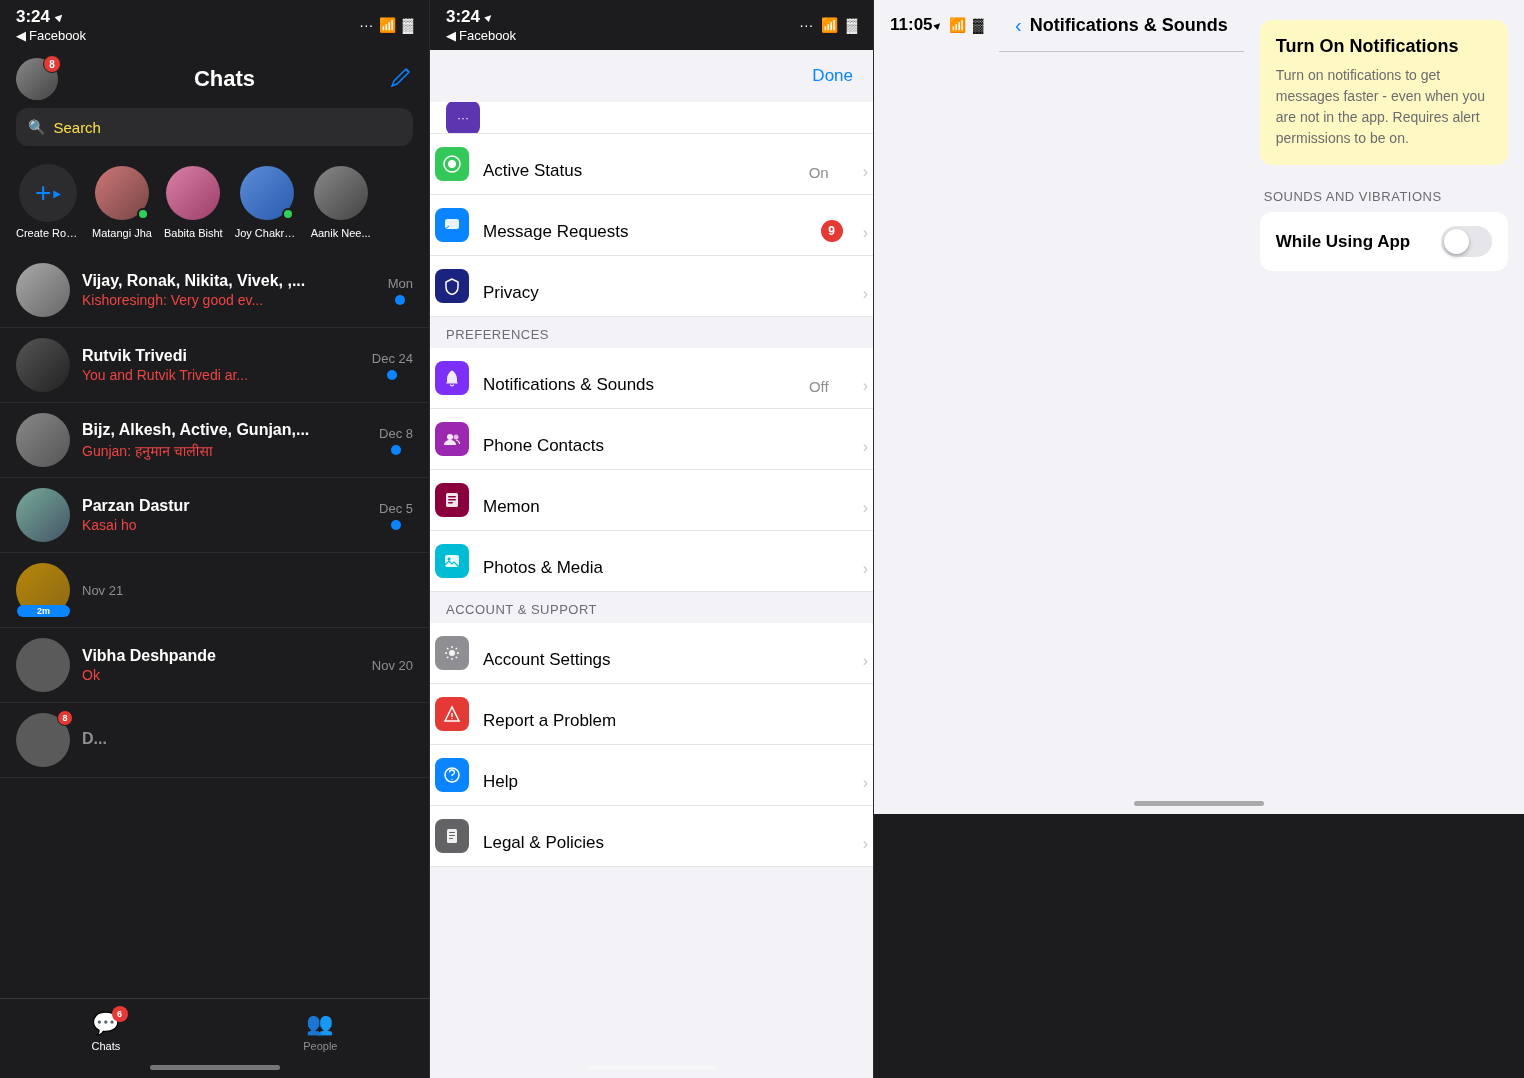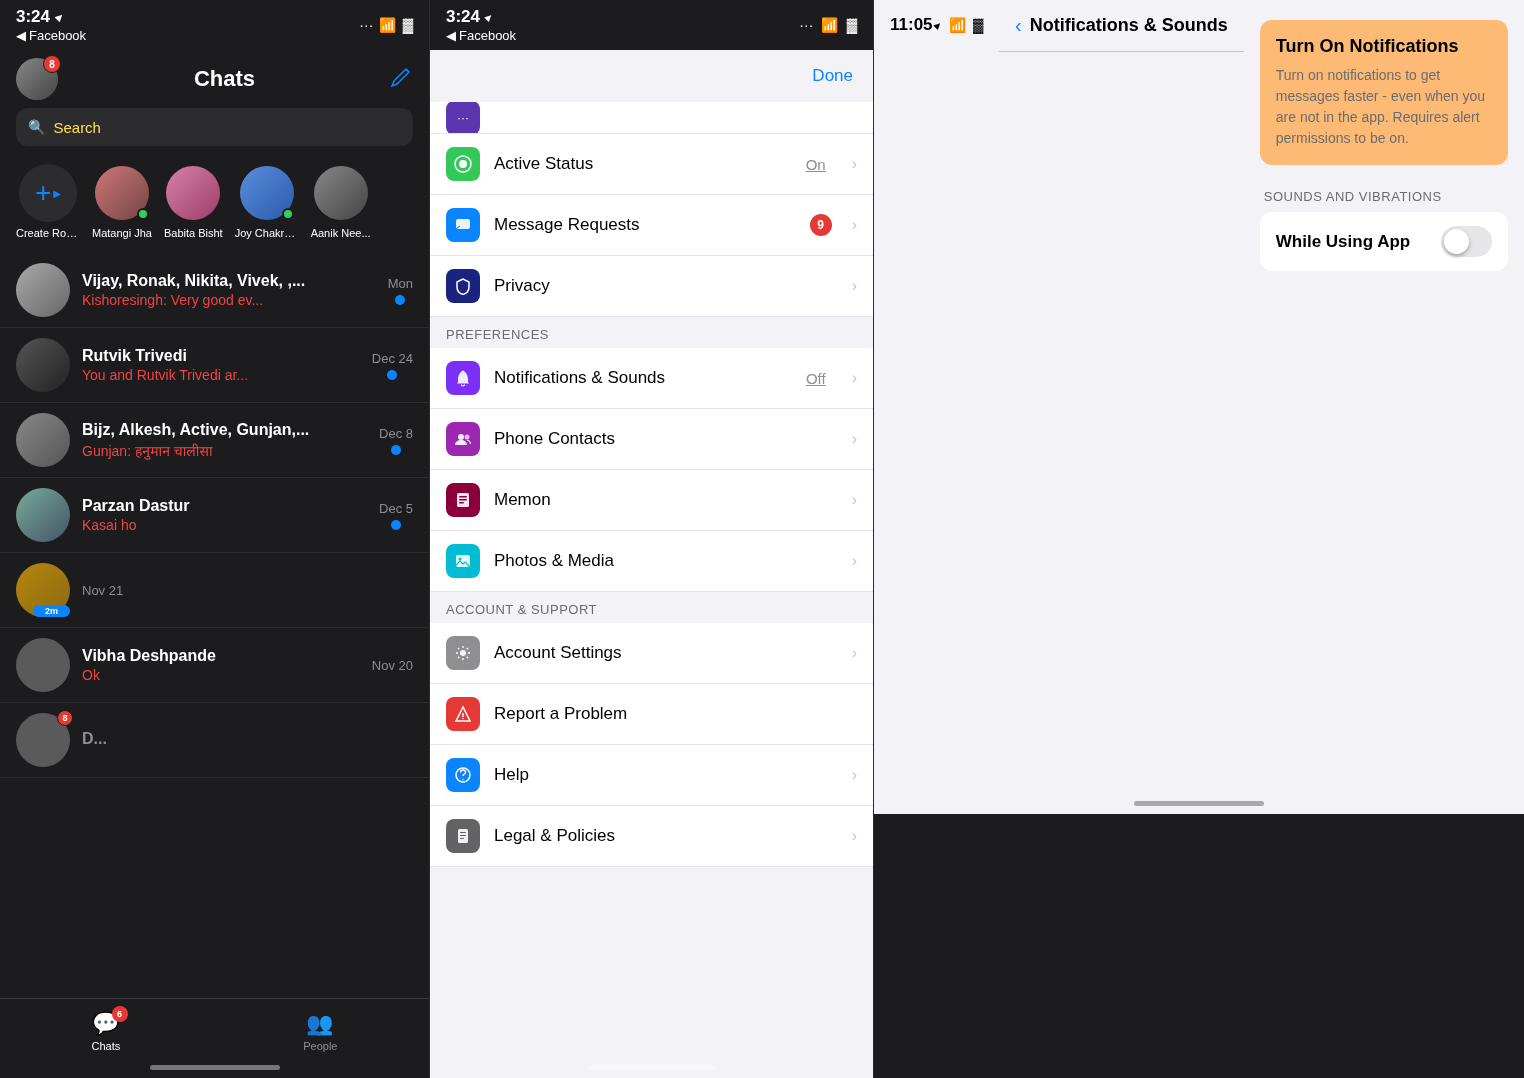--- a/index.html
+++ b/index.html
@@ -215,21 +215,21 @@
     }
     .chat-avatar-inner.group { background: linear-gradient(135deg, #999, #555); }
     .badge-chat-2m {
       position: absolute;
       bottom: 0;
       right: 0;
       background: #0a84ff;
       color: #fff;
       font-size: 9px;
       font-weight: 700;
-      padding: 1px 12px;
+      padding: 1px 20px;
       border-radius: 8px;
     }
     .chat-info { flex: 1; }
     .chat-name { color: #fff; font-size: 16px; font-weight: 600; margin-bottom: 2px; }
     .chat-preview { color: #ef4444; font-size: 14px; white-space: nowrap; overflow: hidden; text-overflow: ellipsis; max-width: 240px; }
     .chat-meta { display: flex; flex-direction: column; align-items: center; gap: 4px; }
     .chat-time { color: #8e8e93; font-size: 13px; }
     .unread-dot { width: 10px; height: 10px; border-radius: 50%; background: #0a84ff; }
 
     .bottom-nav {
@@ -319,22 +319,22 @@
     }
 
     .settings-list {
       flex: 1;
       background: #f2f2f7;
       overflow: hidden;
     }
 
     .settings-item {
       display: flex;
-      align-items: center;
-      padding: 13px 16px;
+      align-items: flex-end;
+      padding: 13px 5px;
       background: #fff;
       border-bottom: 0.5px solid #e5e5ea;
       gap: 14px;
       cursor: pointer;
     }
 
     .settings-section-header {
       padding: 10px 16px 6px;
       background: #f2f2f7;
       color: #6c6c70;
@@ -359,21 +359,21 @@
     .settings-icon.dark-blue { background: #1a237e; }
     .settings-icon.purple { background: #7b2ff7; }
     .settings-icon.pink-purple { background: #9c27b0; }
     .settings-icon.maroon { background: #8b003c; }
     .settings-icon.teal { background: #00bcd4; }
     .settings-icon.gray { background: #8e8e93; }
     .settings-icon.orange-red { background: #e53935; }
     .settings-icon.dark-gray { background: #636366; }
 
     .settings-label { flex: 1; color: #000; font-size: 17px; }
-    .settings-value { color: #8e8e93; font-size: 15px; margin-right: 12px; text-decoration: underline; }
+    .settings-value { color: #8e8e93; font-size: 15px; margin-right: 20px; }
     .settings-chevron { color: #c7c7cc; font-size: 16px; }
     .settings-badge-red {
       background: #e53935;
       color: #fff;
       font-size: 12px;
       font-weight: 700;
       width: 22px;
       height: 22px;
       border-radius: 50%;
       display: flex;
@@ -423,21 +423,21 @@
     .notif-back { color: #0a84ff; font-size: 20px; cursor: pointer; }
     .notif-title { color: #000; font-size: 18px; font-weight: 600; }
 
     .notif-content { flex: 1; overflow: hidden; }
 
     .notif-section {
       margin-top: 20px;
       padding: 0 16px;
     }
     .notif-card {
-      background: #fdba74;
+      background: #fef9c3;
       border-radius: 12px;
       padding: 16px;
     }
     .notif-card-title { color: #000; font-size: 18px; font-weight: 600; margin-bottom: 8px; }
     .notif-card-desc { color: #6c6c70; font-size: 14px; line-height: 1.5; }
 
     .notif-sounds-section {
       margin-top: 24px;
       padding: 0 16px;
     }

